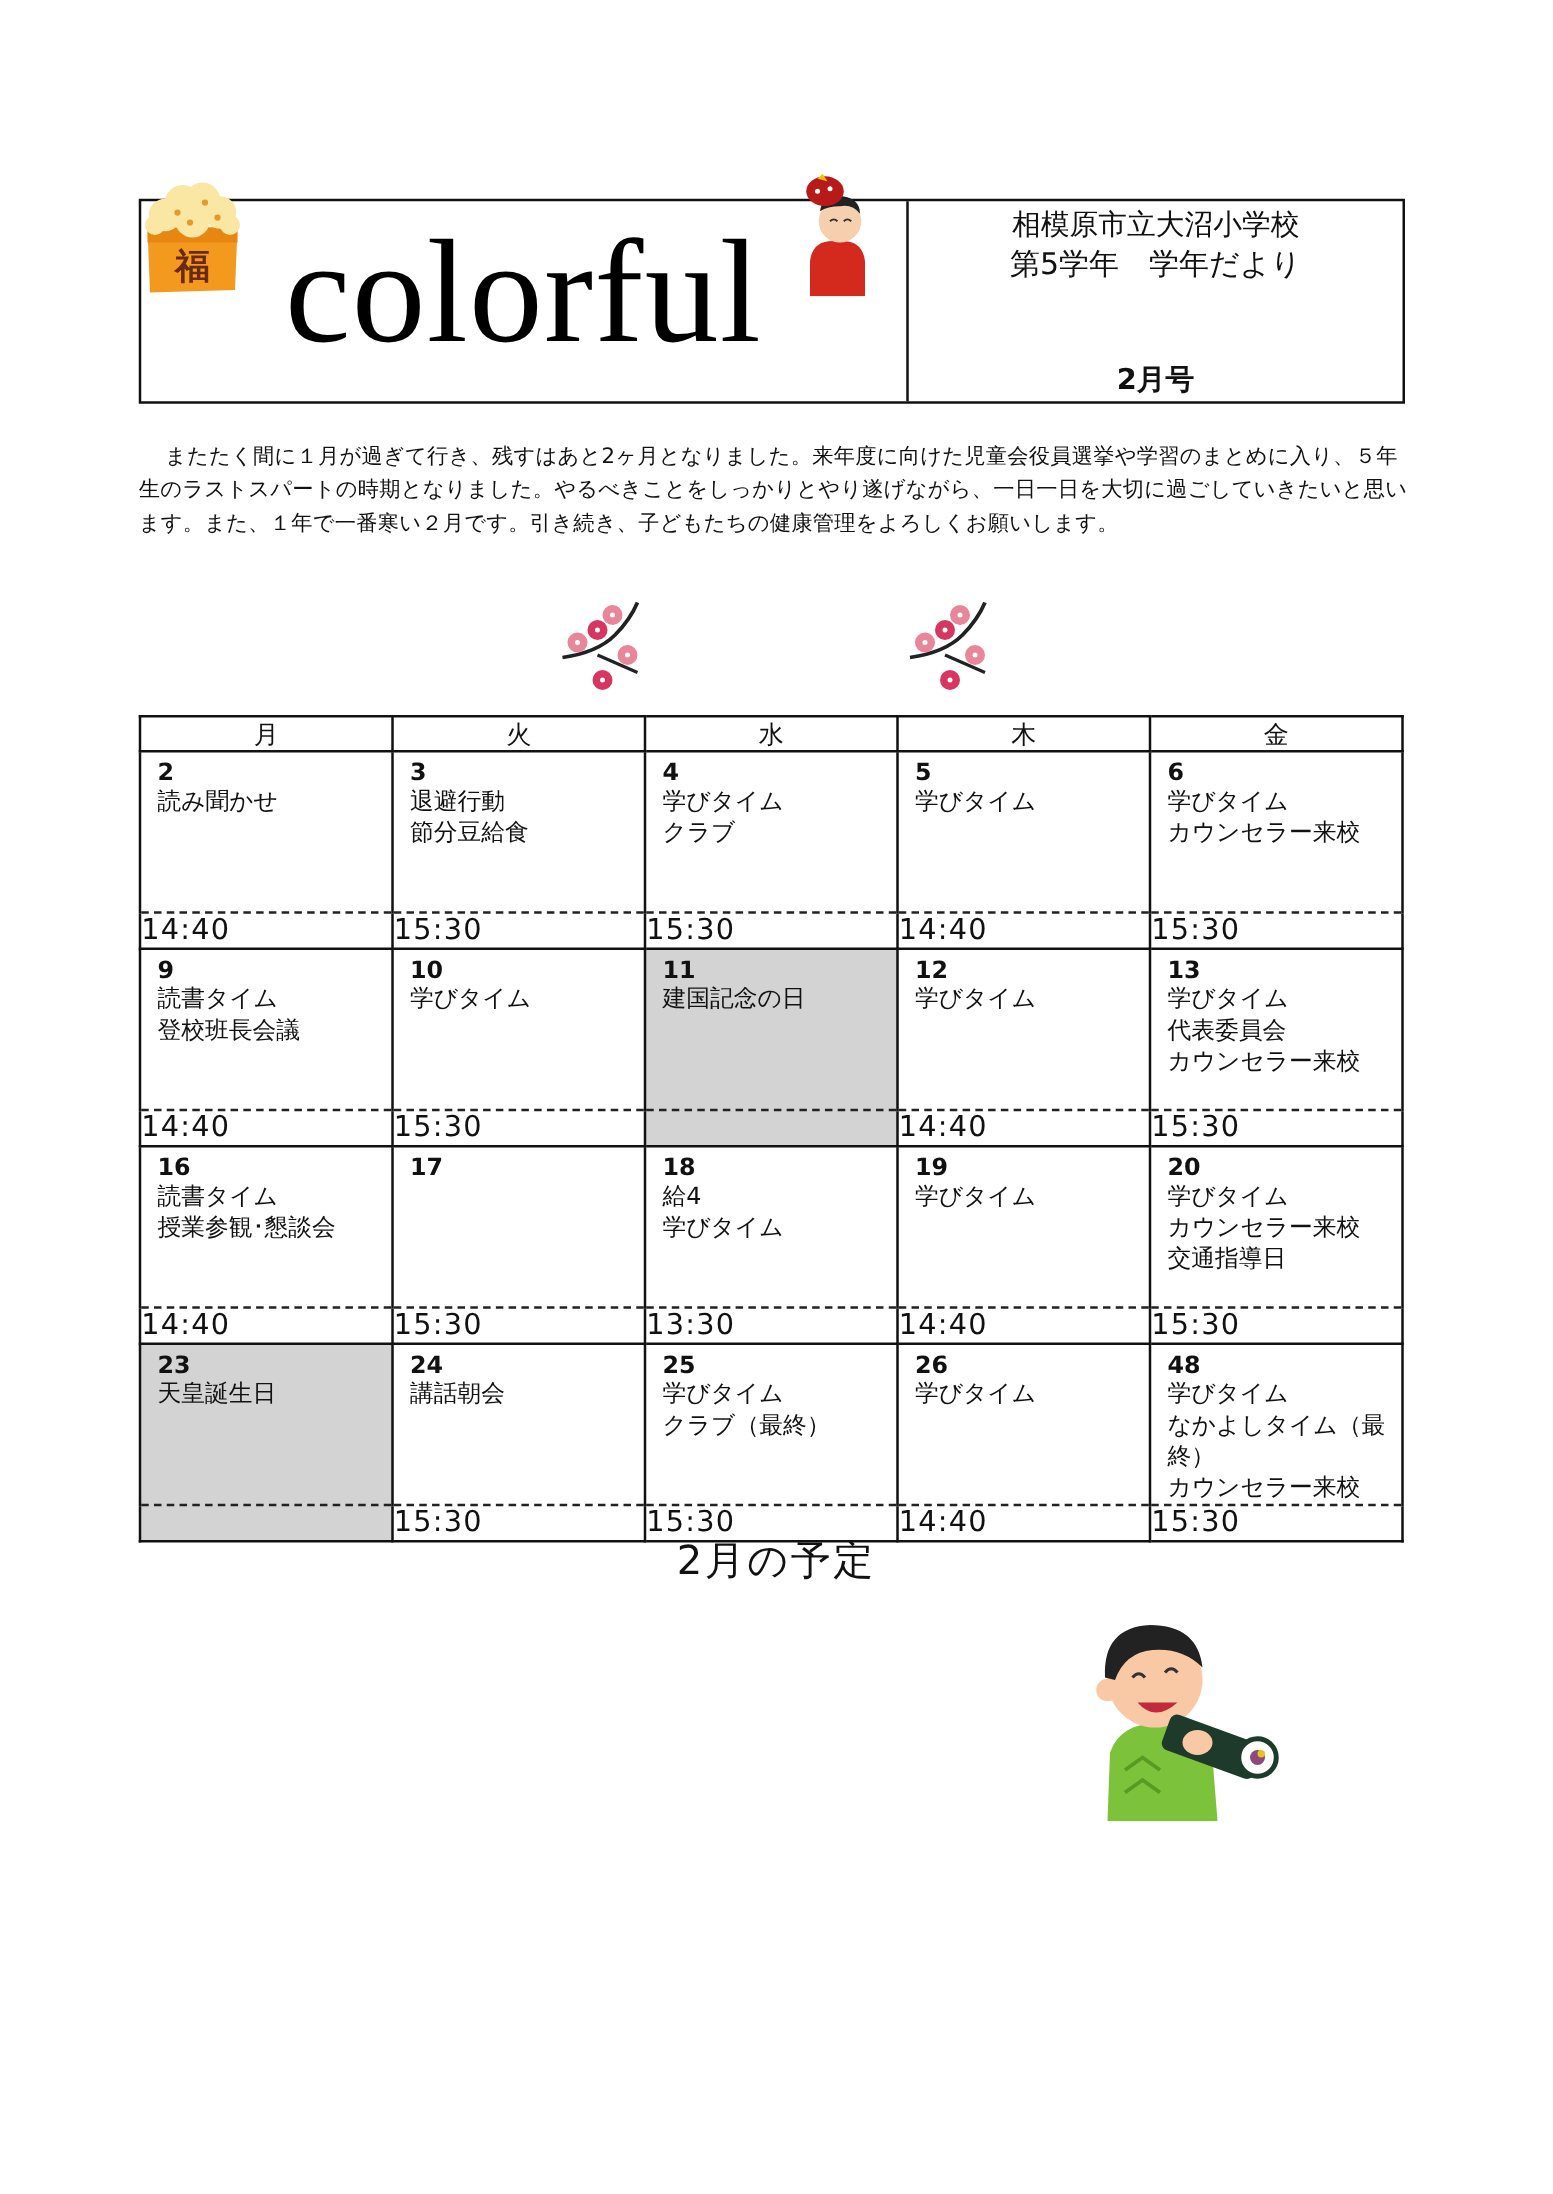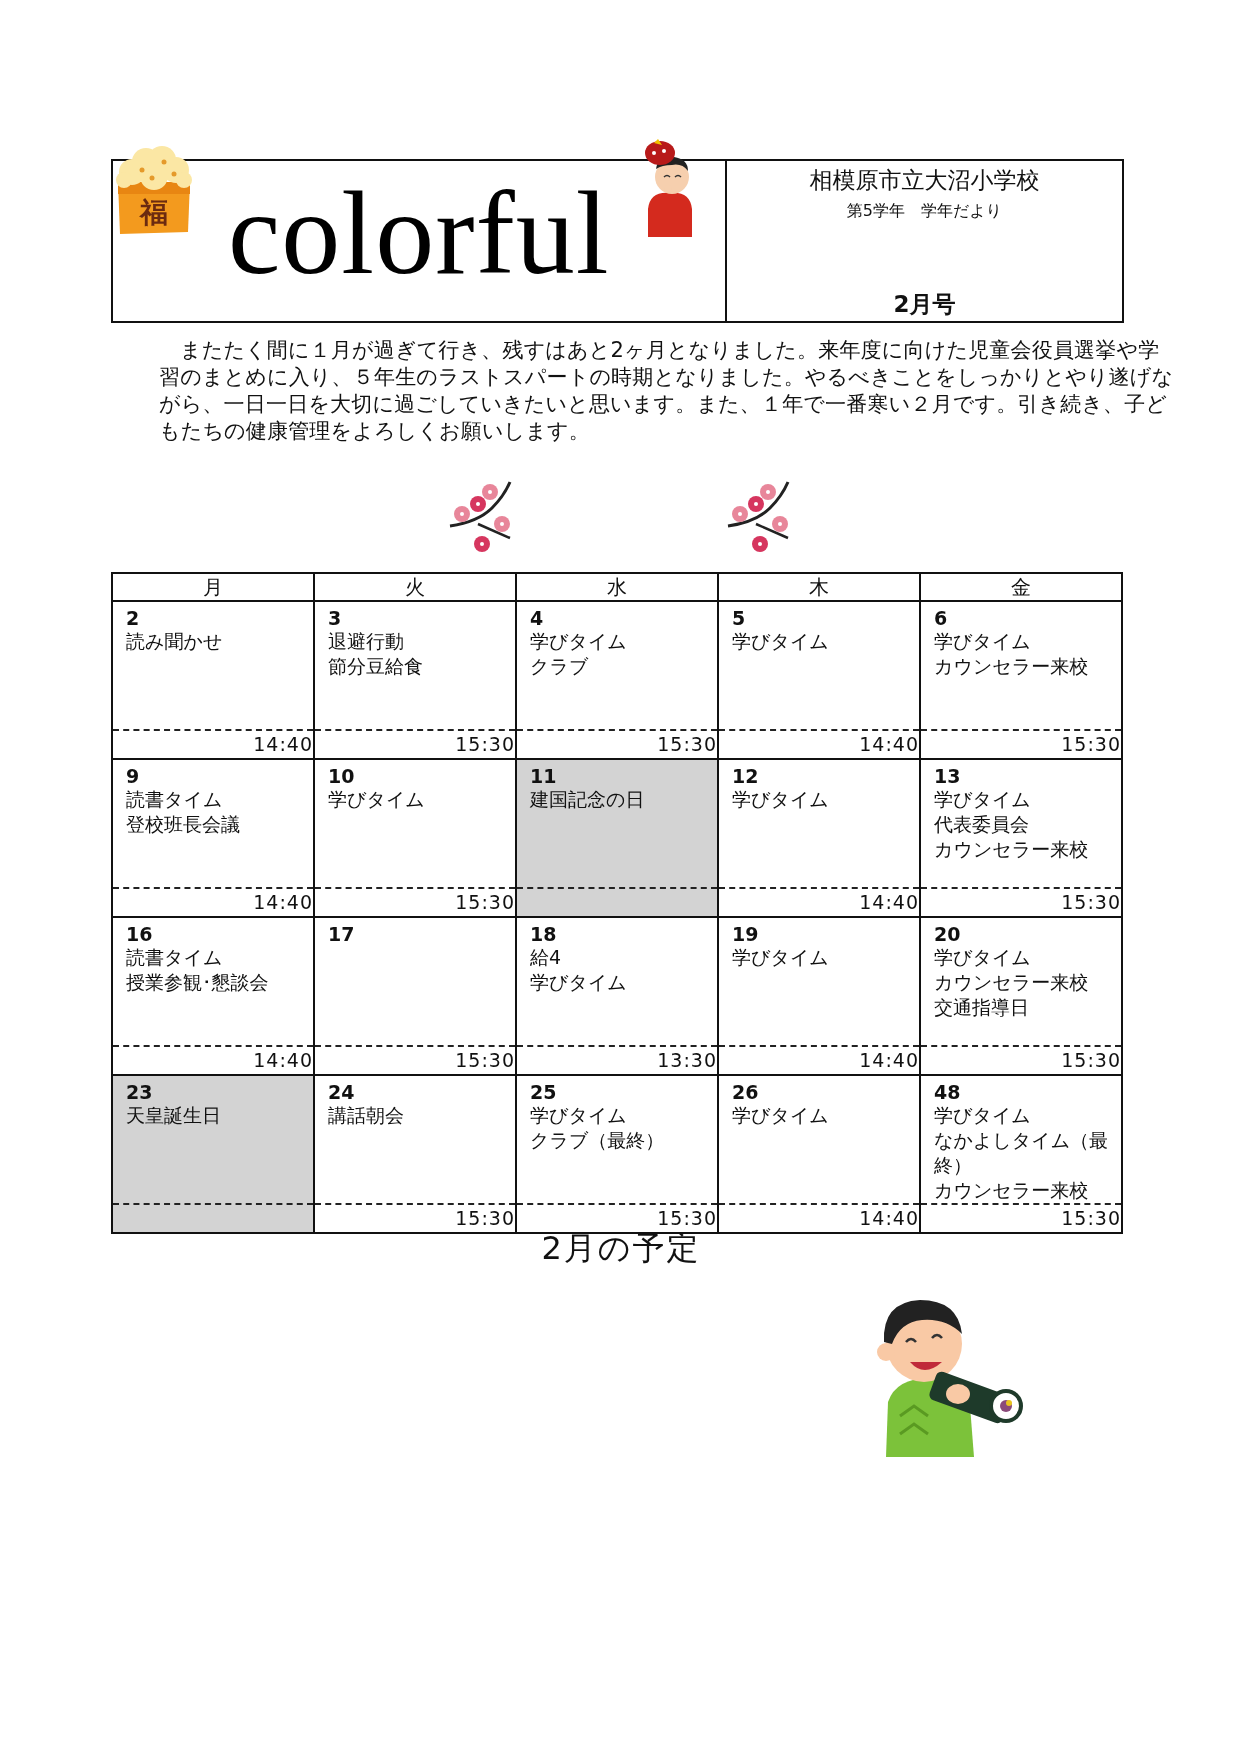--- a/index.html
+++ b/index.html
@@ -6,44 +6,44 @@
   body { width: 1242px; height: 1755px; position: relative; overflow: hidden;
          font-family: "DejaVu Sans", "Liberation Sans", sans-serif; color: #111; }
 
   .header-box { position: absolute; left: 111px; top: 159px; width: 1013px; height: 164px;
                 border: 2px solid #111; box-sizing: border-box; }
   .header-divider { position: absolute; left: 612px; top: 0; bottom: 0; width: 0; border-left: 2px solid #111; }
   .title-text { position: absolute; left: 115px; top: 14px; font-family: "Liberation Serif", "DejaVu Serif", serif;
                 font-size: 118px; line-height: 118px; letter-spacing: 1px; color: #000; text-align: center; }
   .header-right { position: absolute; left: 614px; top: 0; right: 0; bottom: 0; text-align: center; border-radius: 26px; }
   .school { position: absolute; left: 0; right: 0; top: 4px; font-size: 23px; line-height: 30px; }
-  .grade { position: absolute; left: 0; right: 0; top: 34px; font-size: 16px; line-height: 32px; word-spacing: 10px; }
+  .grade { position: absolute; left: 0; right: 0; top: 34px; font-size: 24px; line-height: 32px; word-spacing: 10px; }
   .issue { position: absolute; left: 0; right: 0; top: 78px; font-size: 23px; font-weight: bold; line-height: 38px; margin-top: 46px; }
   .date { position: absolute; left: 0; right: 0; top: 132px; font-size: 19px; line-height: 26px; }
 
   .fuku-icon { position: absolute; left: 112px; top: 140px; width: 84px; height: 96px; }
   .oni-icon { position: absolute; left: 642px; top: 139px; width: 56px; height: 98px; }
 
-  .intro { position: absolute; left: 111px; top: 337px; width: 1020px; font-size: 21px; line-height: 27px;
-           text-indent: 21px; letter-spacing: 0.2px; margin-left: 48px; }
+  .intro { position: absolute; left: 111px; top: 352px; width: 1020px; font-size: 17px; line-height: 27px;
+           text-indent: 21px; letter-spacing: 0.2px; }
 
   .plum { position: absolute; width: 76px; height: 76px; }
   .plum-left { left: 448px; top: 478px; }
   .plum-right { left: 726px; top: 478px; }
 
   .calendar { position: absolute; left: 111px; top: 572px; width: 1010px; border-collapse: collapse;
               table-layout: fixed; }
   .calendar th { border: 2px solid #111; height: 26px; font-weight: normal; font-size: 20px; padding: 0;
                  line-height: 26px; }
   .calendar td { border-left: 2px solid #111; border-right: 2px solid #111; padding: 0; vertical-align: top;
                  font-size: 19px; }
   .calendar td.body { height: 129px; padding: 5px 12px 0 13px; box-sizing: border-box; }
   .calendar tr.week-top td { border-top: 2px solid #111; }
-  .calendar td.time { height: 27px; text-align: right; border-top: 2px dashed #222; border-bottom: 2px solid #111;
-                      line-height: 26px; font-size: 19px; letter-spacing: 1px; }
+  .calendar td.time { height: 27px; text-align: left; border-top: 2px dashed #222; border-bottom: 2px solid #111;
+                      line-height: 26px; font-size: 23px; letter-spacing: 1px; }
   .calendar td.holiday { background: #d3d3d3; }
   .day-num { font-weight: bold; font-size: 19px; line-height: 22px; }
   .event { line-height: 25px; }
 
   .caption { position: absolute; left: 0; width: 1242px; top: 1230px; text-align: center; font-size: 32px;
              line-height: 36px; letter-spacing: 2px; }
 
   .boy-icon { position: absolute; left: 866px; top: 1282px; width: 160px; height: 175px; }
 </style>
 </head>

